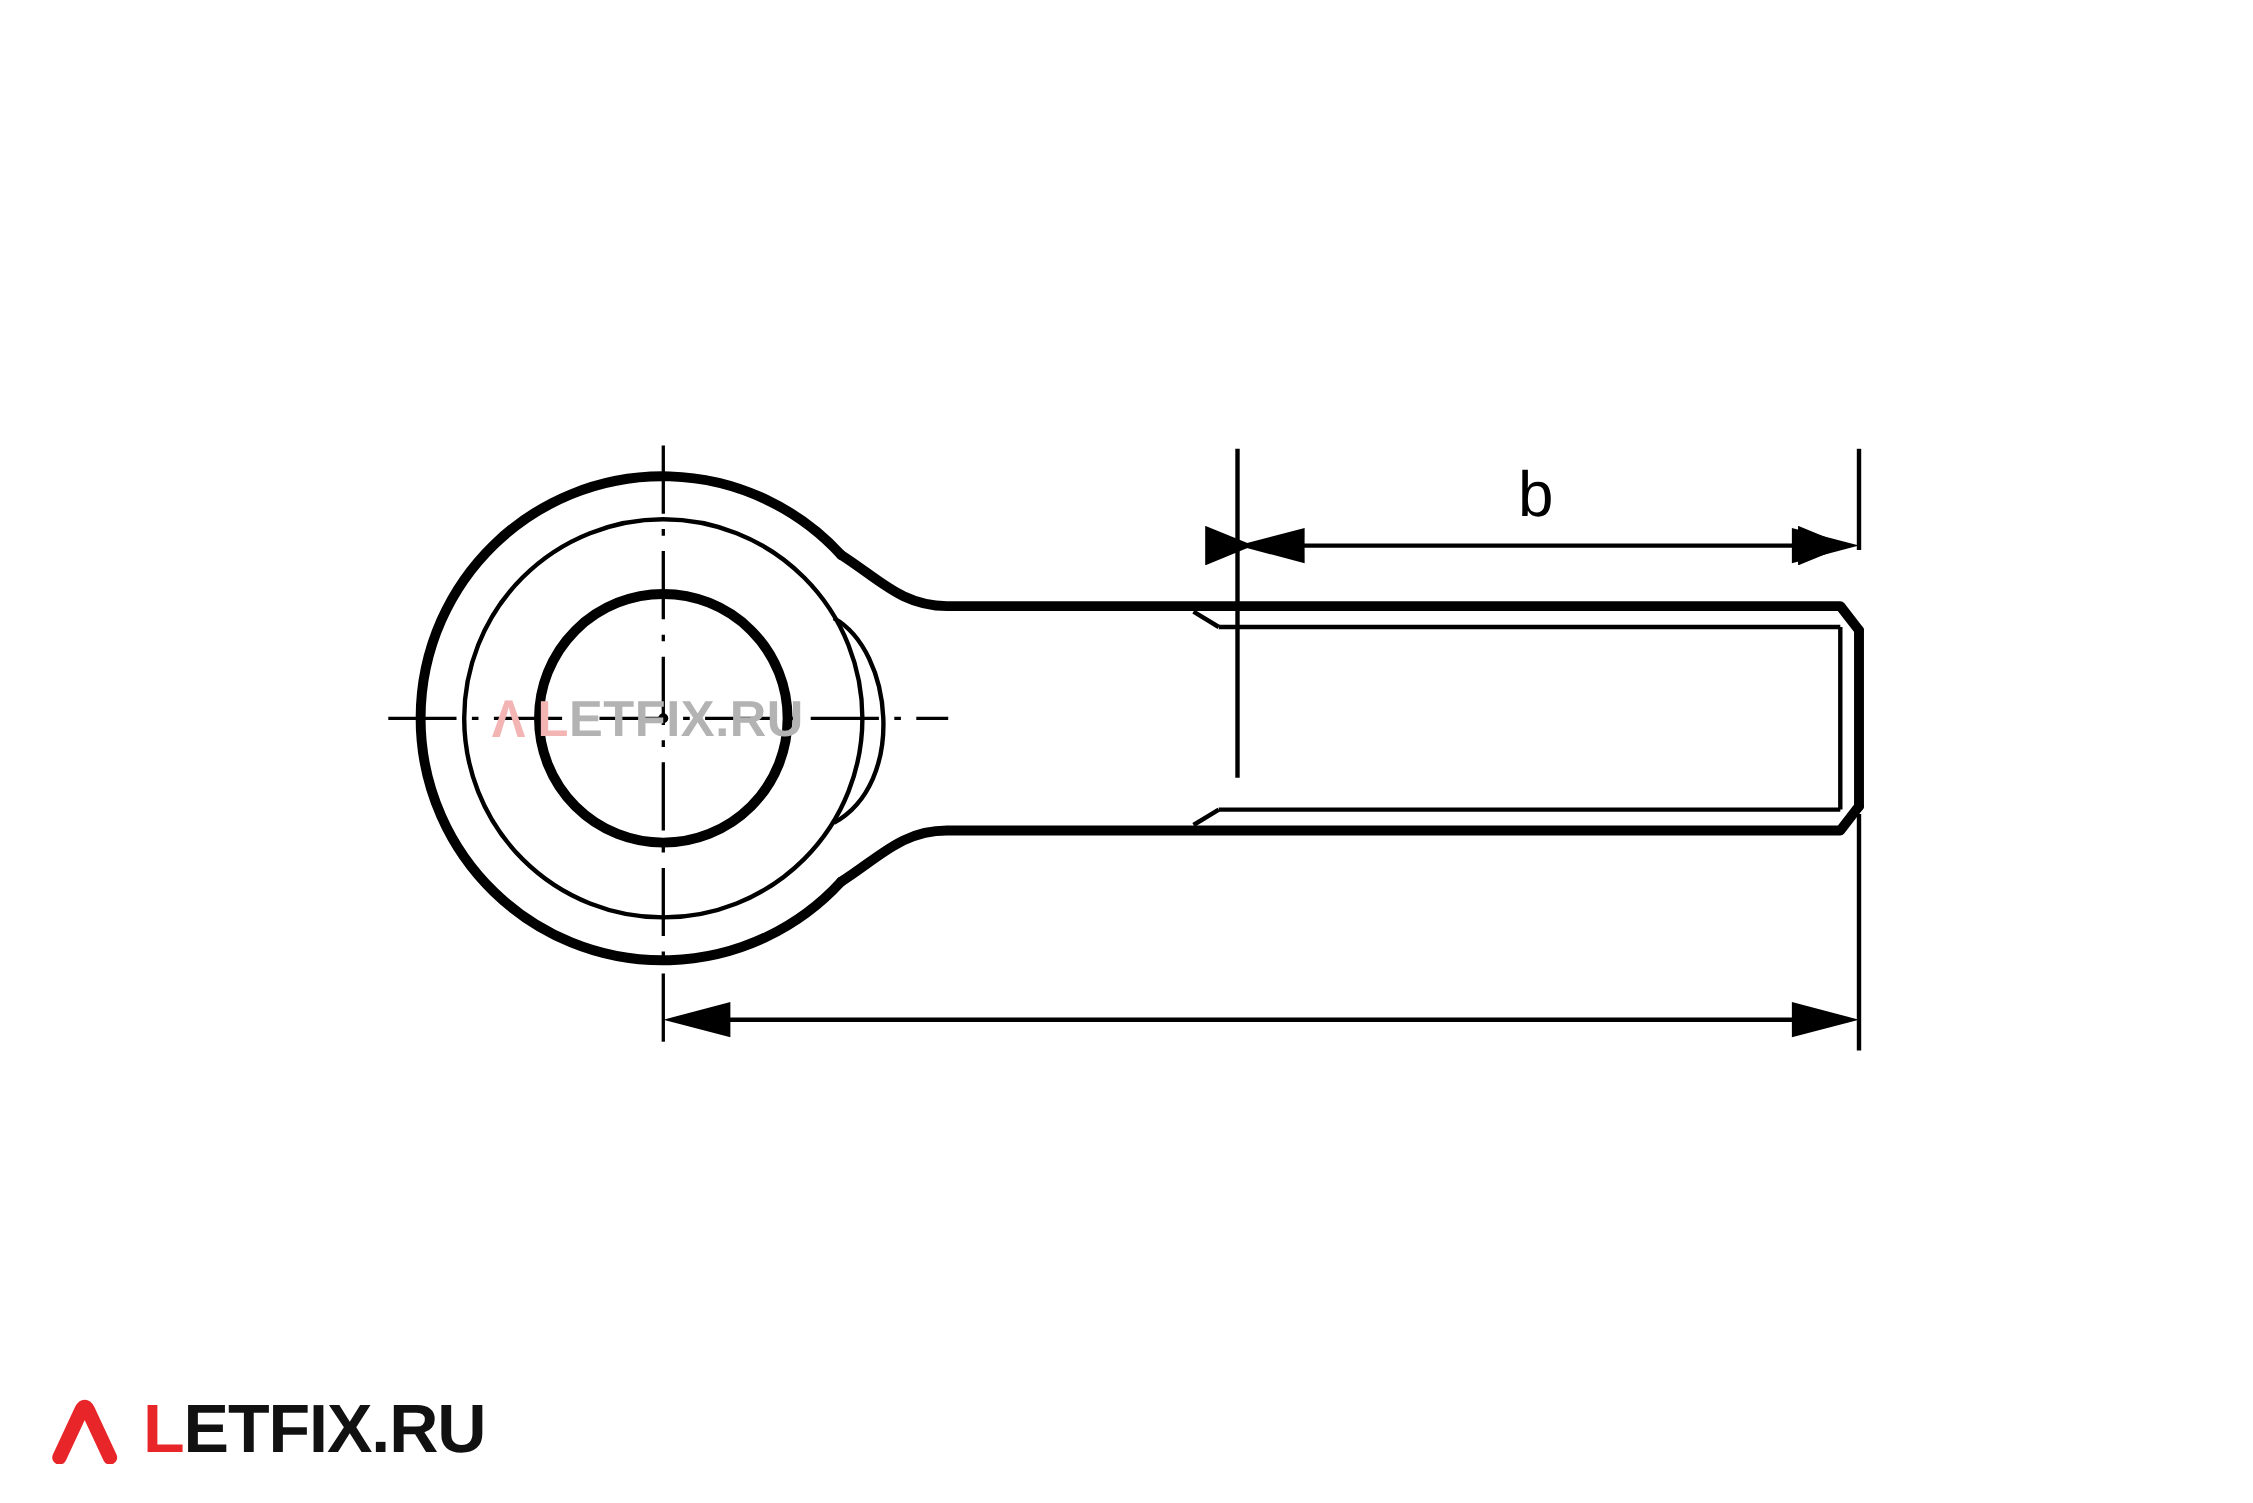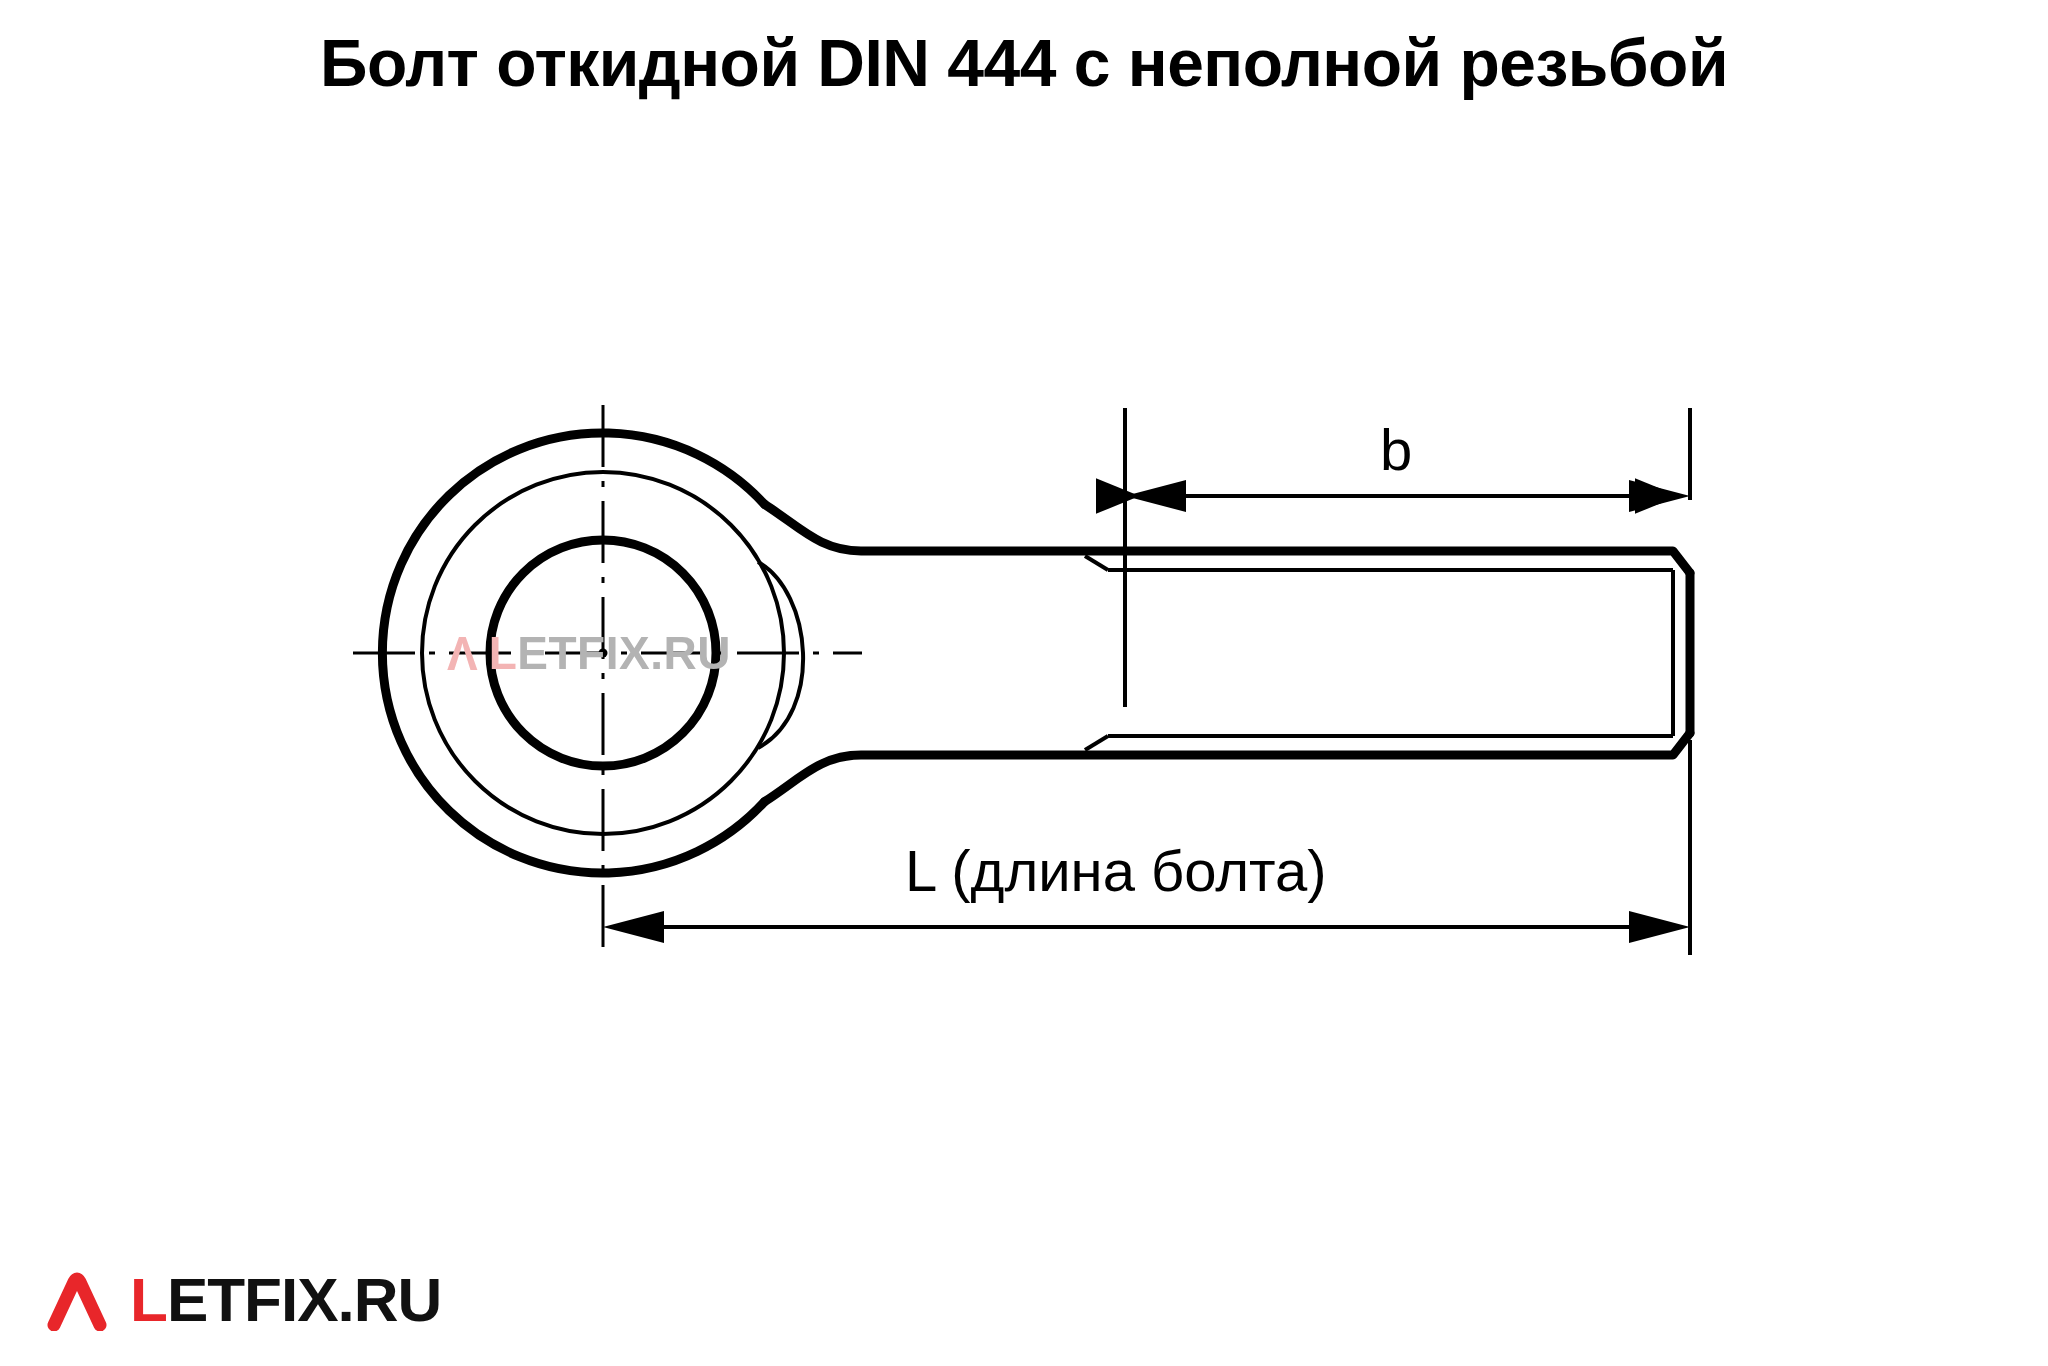--- a/index.html
+++ b/index.html
@@ -129,21 +129,20 @@
     left: 905px;
     top: 842px;
     font-size: 58px;
   }
 </style>
 </head>
 <body>
 
 <div id="page">
 
-  <div id="title">Болт откидной DIN 444 с неполной резьбой</div>
 
   <svg id="drawing" viewBox="0 0 2048 1366" width="2048" height="1366" xmlns="http://www.w3.org/2000/svg">
 
     <defs>
       <marker id="arrowEndR" markerWidth="11" markerHeight="9" refX="10.6" refY="4.5" orient="auto" markerUnits="strokeWidth">
         <path d="M0,0 L11,4.5 L0,9 z" fill="#000000"></path>
       </marker>
       <marker id="arrowEndL" markerWidth="11" markerHeight="9" refX="10.6" refY="4.5" orient="auto" markerUnits="strokeWidth">
         <path d="M0,0 L11,4.5 L0,9 z" fill="#000000"></path>
       </marker>
@@ -207,21 +206,20 @@
       <line x1="1690" y1="740" x2="1690" y2="955" stroke-width="4"></line>
       <line x1="616" y1="927" x2="1677" y2="927" stroke-width="4"></line>
       <path d="M 603 927 L 664 911 L 664 943 z" fill="#000000" stroke="none"></path>
       <path d="M 1690 927 L 1629 911 L 1629 943 z" fill="#000000" stroke="none"></path>
     </g>
 
   </svg>
 
   <div class="dim-label" id="label-b">b</div>
 
-  <div class="dim-label" id="label-L">L (длина болта)</div>
 
   <div id="watermark">
     <span class="wm-mark">Λ</span>
     <span class="wm-text"><span class="wm-l">L</span><span class="wm-rest">ETFIX.RU</span></span>
   </div>
 
   <div id="logo">
     <svg class="logo-mark" viewBox="0 0 62 62" xmlns="http://www.w3.org/2000/svg">
       <path d="M8 56 L28 13 Q31 7 34 13 L54 56" stroke="#e8262a" stroke-width="13" stroke-linecap="round" stroke-linejoin="round" fill="none"></path>
     </svg>

